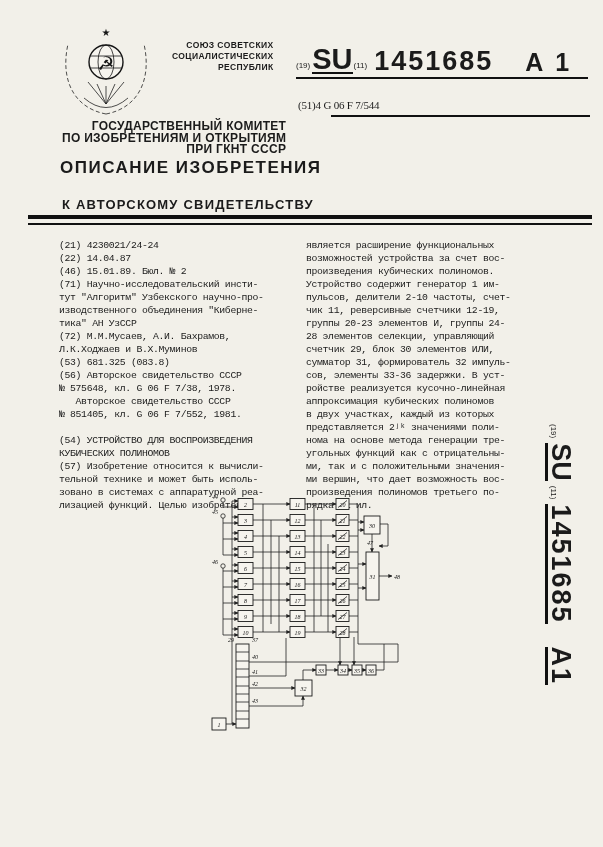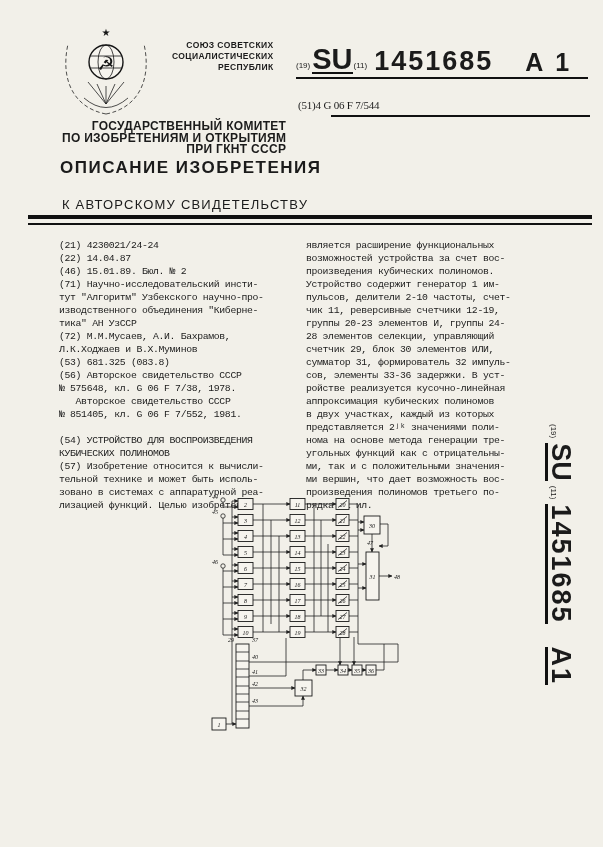--- a/index.html
+++ b/index.html
@@ -19,21 +19,21 @@
   #publine .num{font-size:27px;font-weight:bold;line-height:25px;letter-spacing:2px;margin-left:5px;}
   #publine .kind{font-size:25px;font-weight:bold;line-height:24px;margin-left:32px;letter-spacing:3px;}
 
   #ipcline{position:absolute;left:298px;top:99px;font-family:Liberation Serif, serif;
            font-size:11px;letter-spacing:-.2px;}
   #ipcrule{position:absolute;left:331px;top:115px;width:259px;height:2px;background:#111;}
 
   #committee{position:absolute;left:62px;top:121px;font-size:12px;font-weight:bold;
              line-height:11.5px;letter-spacing:.3px;}
   #doctitle{position:absolute;left:60px;top:158px;font-size:17px;font-weight:bold;letter-spacing:1.5px;}
-  #docsub{position:absolute;left:62px;top:197px;font-size:13px;font-weight:normal;letter-spacing:1.2px;}
+  #docsub{position:absolute;left:62px;top:197px;font-size:13px;font-weight:bold;letter-spacing:1.2px;}
 
   #hr2{position:absolute;left:28px;top:215px;width:564px;height:4px;
        border-top:4px solid #111;border-bottom:2px solid #111;}
 
   .col{position:absolute;top:239px;width:243px;font-family:"Liberation Mono",monospace;
        font-size:9.8px;line-height:13px;letter-spacing:-.35px;white-space:pre-wrap;}
   #colL{left:59px;}
   #colR{left:306px;}
 
   #sidecode{position:absolute;left:577px;top:424px;width:278px;height:32px;

